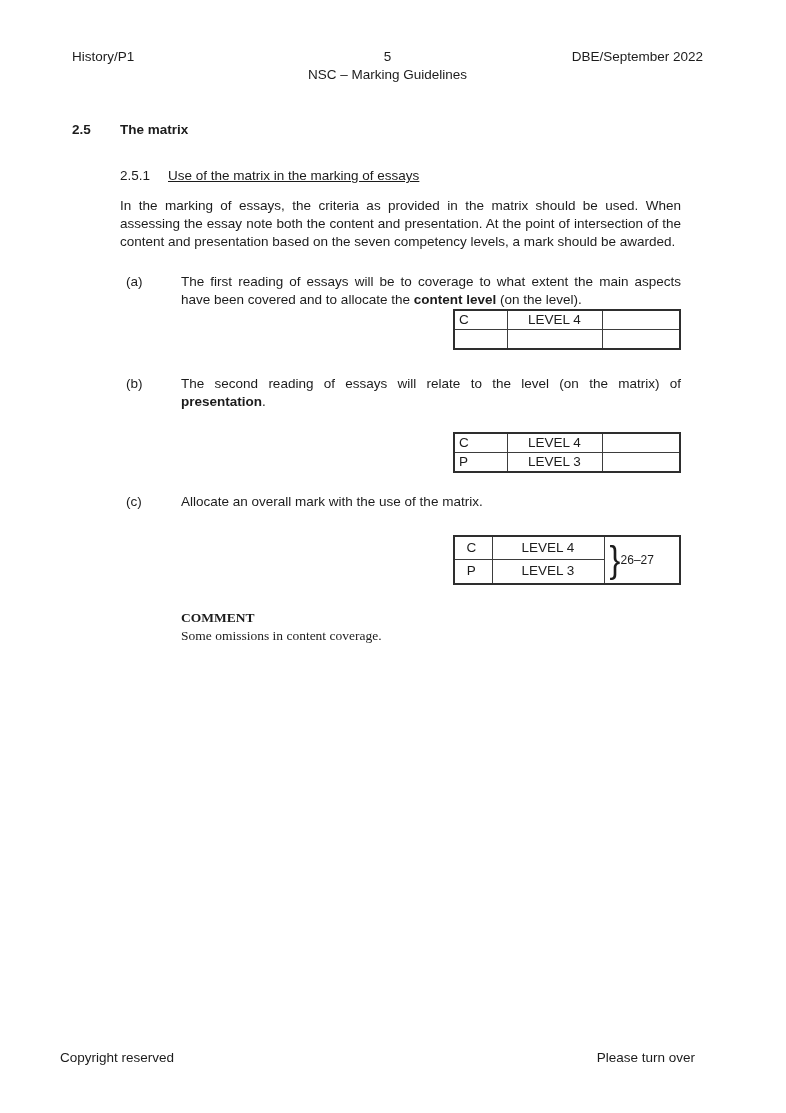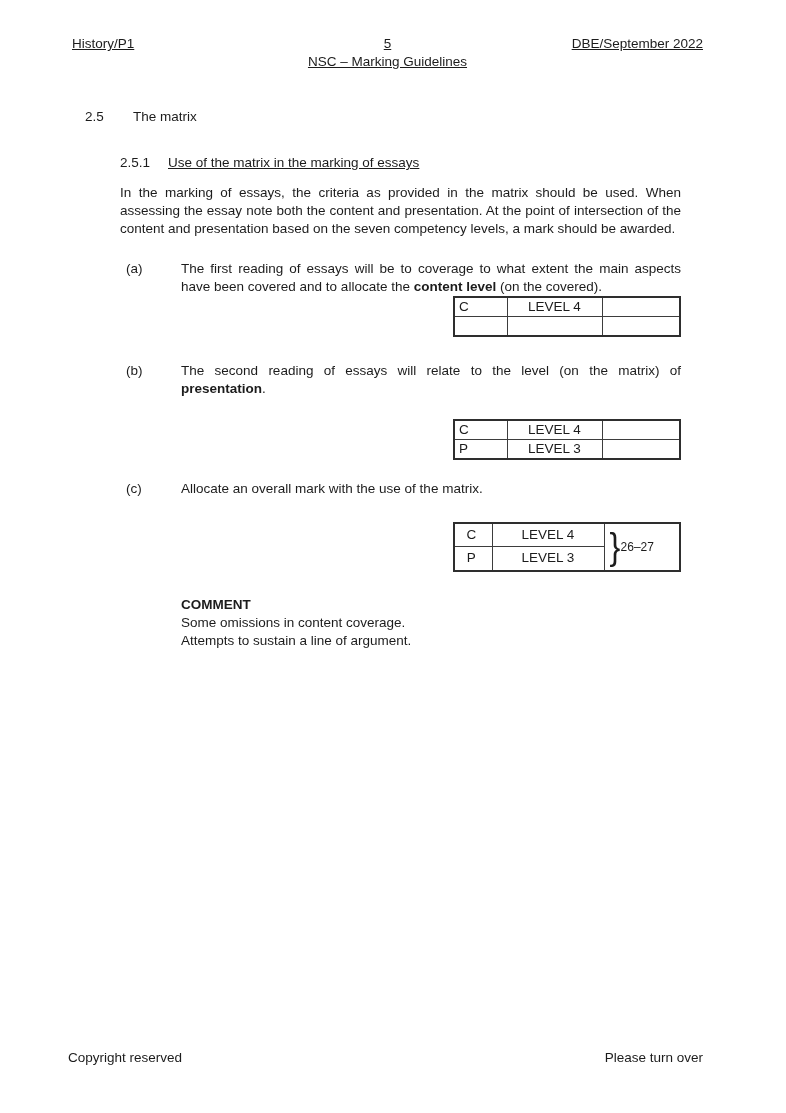--- a/index.html
+++ b/index.html
@@ -11,39 +11,38 @@
     color: #1c1c1c;
     font-family: "Liberation Sans", sans-serif;
     font-size: 13.5px;
     line-height: 18px;
     overflow: hidden;
     box-sizing: border-box;
   }
 
   
   .header {
-    padding-top: 35px;
+    padding-top: 48px;
     margin-left: 72px;
     width: 631px;
-    text-decoration: underline;
   }
   .header-row {
     display: grid;
     grid-template-columns: 1fr auto 1fr;
     align-items: baseline;
   }
   .header-left  { text-align: left; }
   .header-page  { text-align: center; }
   .header-right { text-align: right; }
   .header-subtitle { text-align: center; }
 
   
   .content { margin-left: 72px; width: 609px; }
 
-  .section-heading { margin-top: 37px; font-weight: normal; margin-left: 13px; }
+  .section-heading { margin-top: 37px; font-weight: bold; }
   .section-heading .num { display: inline-block; width: 48px; }
 
   .subsection { margin-top: 28px; margin-left: 48px; text-decoration: underline; }
   .subsection .num { display: inline-block; width: 48px; }
 
   .intro {
     margin: 12px 0 0 48px;
     width: 561px;
     text-align: justify;
   }
@@ -86,28 +85,28 @@
   .brace-wrap { display: flex; align-items: center; }
   .brace-glyph {
     font-size: 36px;
     line-height: 36px;
     font-weight: normal;
     transform: scaleX(0.9);
   }
   .mark-range { font-size: 12px; }
 
   
-  .comment { margin: 24px 0 0 109px; }
+  .comment { margin: 24px 0 0 109px; font-family: Liberation Serif, serif; }
   .comment-title { font-weight: bold; }
 
   
   .footer {
     position: absolute;
     top: 1049px;
-    left: 68px;
+    left: 60px;
     width: 635px;
     display: flex;
     justify-content: space-between;
   }
 </style>
 </head>
 <body>
 
 <div class="page">
 
@@ -128,21 +127,21 @@
 
     <div class="subsection">
       <span class="num">2.5.1</span><span>Use of the matrix in the marking of essays</span>
     </div>
 
     <p class="intro">In the marking of essays, the criteria as provided in the matrix should be used. When assessing the essay note both the content and presentation. At the point of intersection of the content and presentation based on the seven competency levels, a mark should be awarded.</p>
 
     <div class="item item-a">
       <span class="item-label">(a)</span>
       <div class="item-body">
-        <p class="item-text"><span>The first reading of essays will be to coverage to what extent the main aspects have been covered and to allocate the </span><strong>content level</strong><span> (on the covered).</span></p>
+        <p class="item-text"><span>The first reading of essays will be to coverage to what extent the main aspects have been covered and to allocate the </span><strong>content level</strong><span> (on the level).</span></p>
         <table class="matrix-table tbl-a">
           <tbody>
               <tr>
             <td class="col-key">C</td>
             <td class="col-level">LEVEL 4</td>
             <td class="col-extra"></td>
           </tr>
           <tr>
             <td class="col-key"></td>
             <td class="col-level"></td>
@@ -195,21 +194,20 @@
             <td class="col-level">LEVEL 3</td>
           </tr>
         </tbody>
           </table>
       </div>
     </div>
 
     <div class="comment">
       <div class="comment-title">COMMENT</div>
       <div class="comment-line">Some omissions in content coverage.</div>
-      <div class="comment-line">Attempts to sustain a line of argument.</div>
     </div>
 
   </div>
 
   <div class="footer">
     <span>Copyright reserved</span>
     <span>Please turn over</span>
   </div>
 
 </div>

